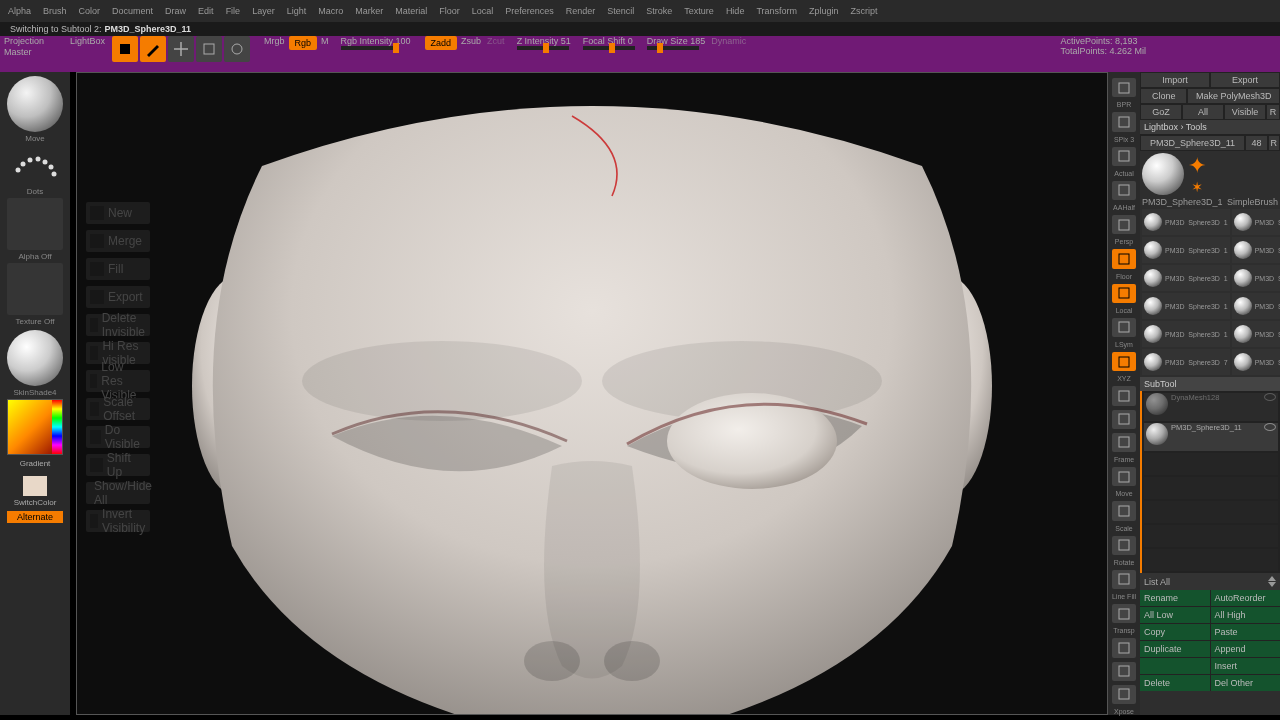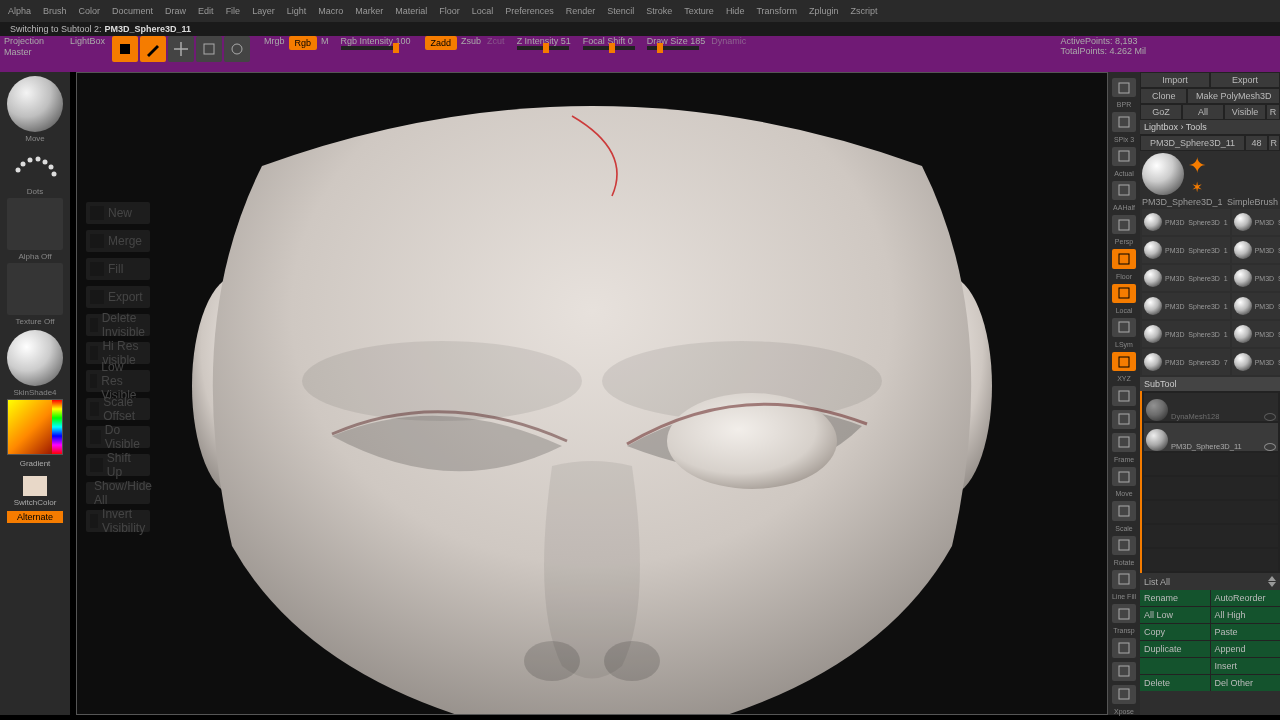--- a/index.html
+++ b/index.html
@@ -75,21 +75,21 @@
 .rightp .hdr { background:#3a3a3a; color:#ccc; padding:2px 4px; border-bottom:1px solid #222; }
 .rightp .brushrow { display:flex; align-items:center; padding:2px; gap:4px; }
 .rightp .minisphere { width:42px; height:42px; border-radius:50%; background:radial-gradient(circle at 35% 30%,#fff,#ccc 40%,#666 80%); }
 .rightp .sstar { color:#f57c00; font-size:22px; }
 .rightp .thumbgrid { display:grid; grid-template-columns:1fr 1fr; gap:2px; padding:2px; }
 .rightp .thumbgrid .cell { background:#333; height:26px; display:flex; align-items:center; gap:3px; padding:0 2px; }
 .rightp .thumbgrid .cell .sp { width:18px; height:18px; border-radius:50%; background:radial-gradient(circle at 35% 30%,#fff,#bbb 45%,#555 80%); }
 .rightp .thumbgrid .cell span { font-size:7px; color:#999; overflow:hidden; }
 .rightp .subtool-hdr { background:#444; color:#ccc; padding:2px 4px; }
 .rightp .stlist { background:#222; padding:2px; display:flex; flex-direction:column; gap:2px; border-left:2px solid #f57c00; max-height:220px; }
-.rightp .strow { height:28px; background:#333; display:flex; align-items:flex-end; gap:3px; padding:0 2px; opacity:.55; }
+.rightp .strow { height:28px; background:#333; display:flex; align-items:flex-start; gap:3px; padding:0 2px; opacity:.55; }
 .rightp .strow.active { background:#3a3a3a; opacity:1; }
 .rightp .strow .sp { width:22px; height:22px; border-radius:50%; background:radial-gradient(circle at 35% 30%,#eee,#aaa 45%,#555 80%); }
 .rightp .strow.empty { background:#282828; height:22px; }
 .rightp .strow span { font-size:7.5px; color:#aaa; }
 .rightp .strow .eye { margin-left:auto; width:12px; height:8px; border:1px solid #888; border-radius:50%; }
 .rightp .listall { display:flex; align-items:center; padding:3px 4px; background:#333; }
 .rightp .arrows { margin-left:auto; display:flex; flex-direction:column; gap:1px; }
 .rightp .arrows div { width:0; height:0; border-left:4px solid transparent; border-right:4px solid transparent; }
 .rightp .arrows .up { border-bottom:5px solid #999; }
 .rightp .arrows .dn { border-top:5px solid #999; }

